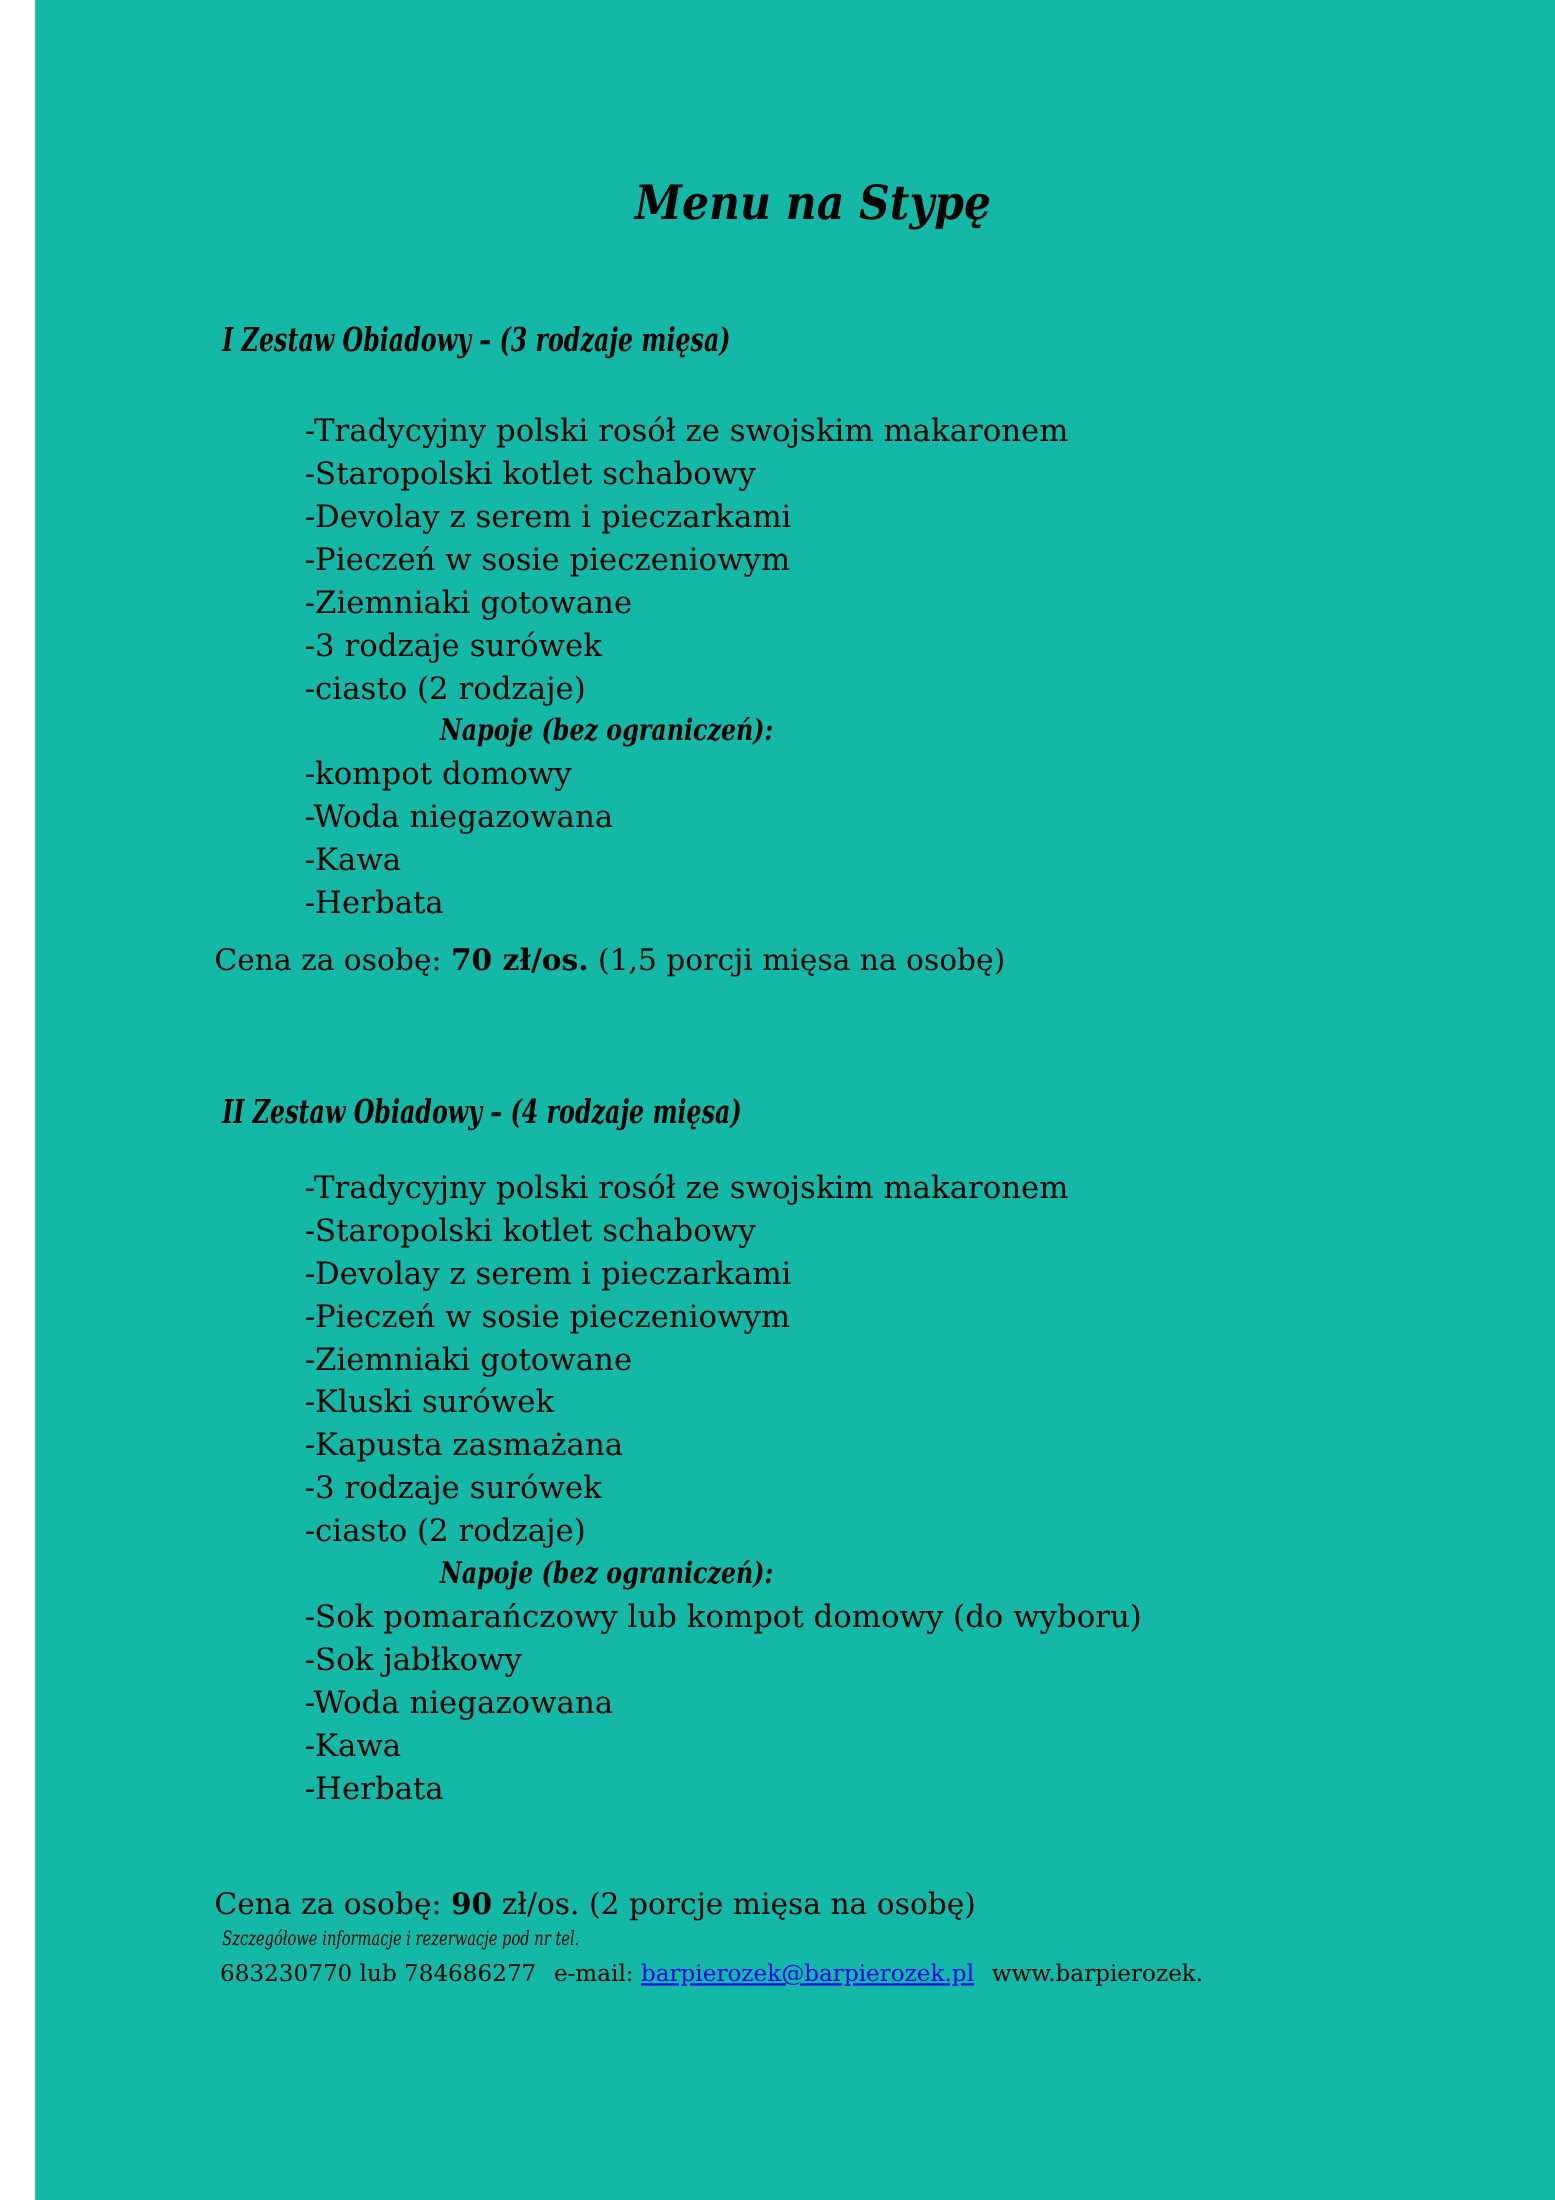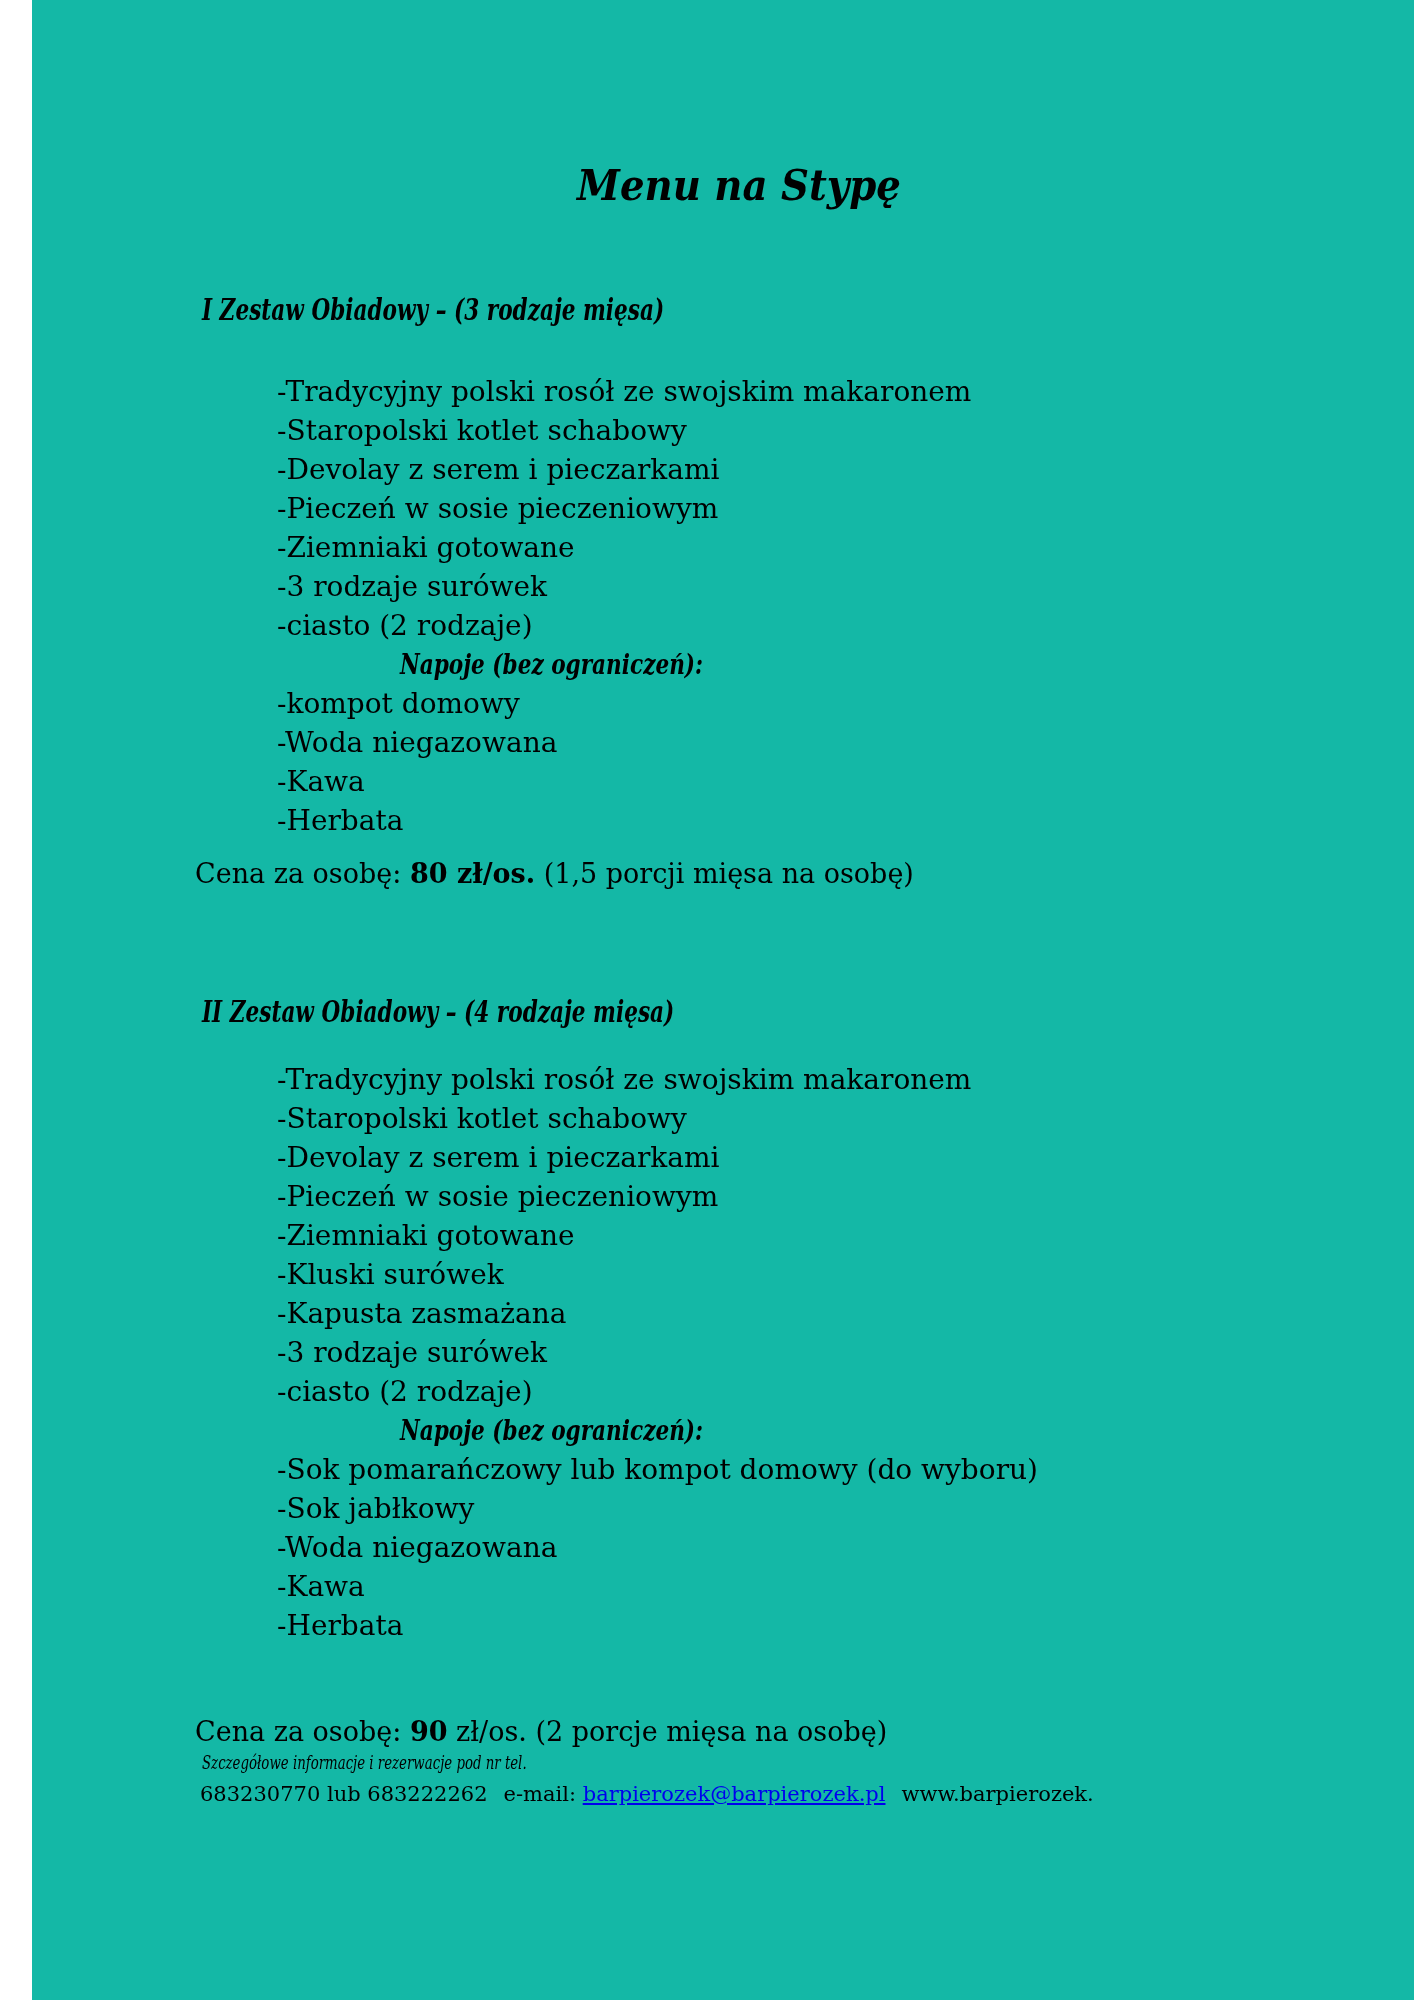--- a/index.html
+++ b/index.html
@@ -71,21 +71,21 @@
     <div>-3 rodzaje surówek</div>
     <div>-ciasto (2 rodzaje)</div>
     <div class="drinks-heading">Napoje (bez ograniczeń):</div>
     <div>-kompot domowy</div>
     <div>-Woda niegazowana</div>
     <div>-Kawa</div>
     <div>-Herbata</div>
   </div>
 
   <div class="price-line" id="price1">
-    <span class="ul">Cena za osobę: </span><span class="ul b">80 zł</span><span class="b">/os.</span><span> (1,5 porcji mięsa na osobę)</span>
+    <span class="ul">Cena za osobę: </span><span class="ul b">70 zł</span><span class="b">/os.</span><span> (1,5 porcji mięsa na osobę)</span>
   </div>
 
   <div class="section-heading" id="sec2-heading">II Zestaw Obiadowy – (4 rodzaje mięsa)</div>
 
   <div class="menu-list" id="list2">
     <div>-Tradycyjny polski rosół ze swojskim makaronem</div>
     <div>-Staropolski kotlet schabowy</div>
     <div>-Devolay z serem i pieczarkami</div>
     <div>-Pieczeń w sosie pieczeniowym</div>
     <div>-Ziemniaki gotowane</div>
@@ -101,17 +101,17 @@
     <div>-Herbata</div>
   </div>
 
   <div class="price-line" id="price2">
     <span class="ul">Cena za osobę: </span><span class="ul b">90</span><span class="ul"> zł</span><span>/os.</span><span> (2 porcje mięsa na osobę)</span>
   </div>
 
   <div class="footer-info">Szczegółowe informacje i rezerwacje pod nr tel.</div>
 
   <div class="footer-contact">
-    <span>683230770 lub 683222262</span><span class="gap">e-mail:</span>
+    <span>683230770 lub 784686277</span><span class="gap">e-mail:</span>
     <span class="email-link">barpierozek@barpierozek.pl</span><span class="gap">www.barpierozek.</span>
   </div>
 
 </div>
 
 </body></html>

